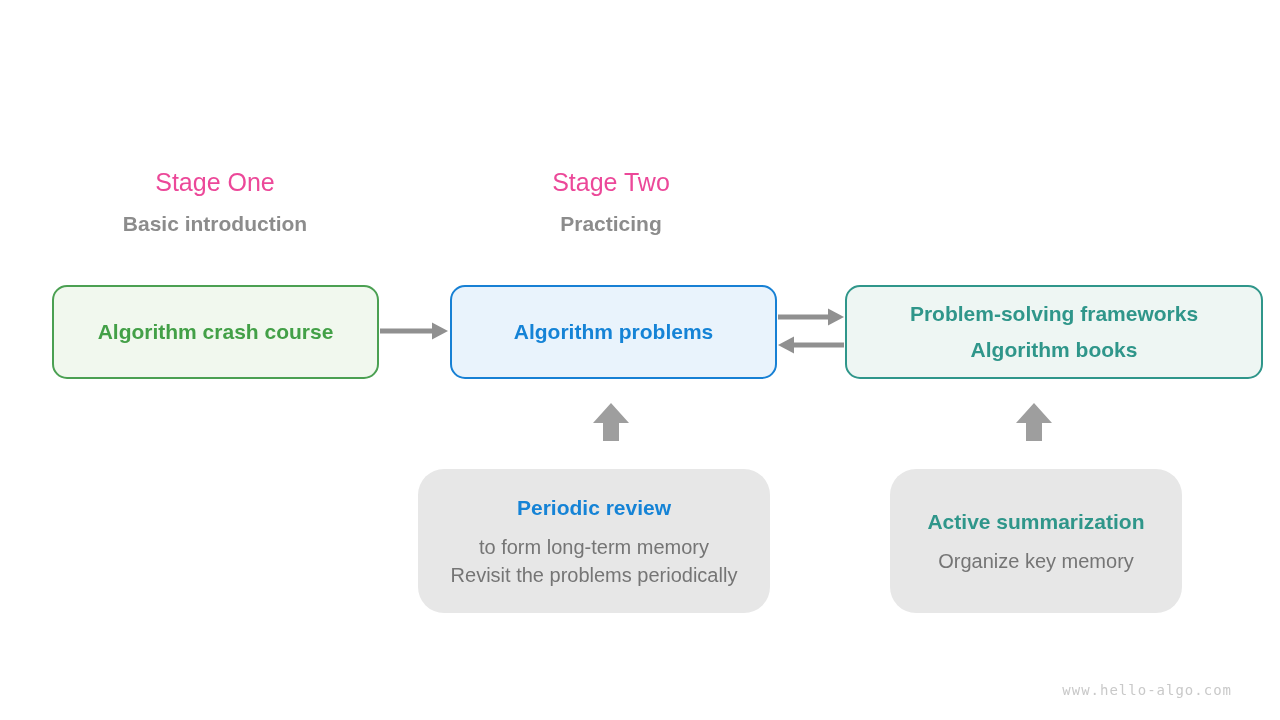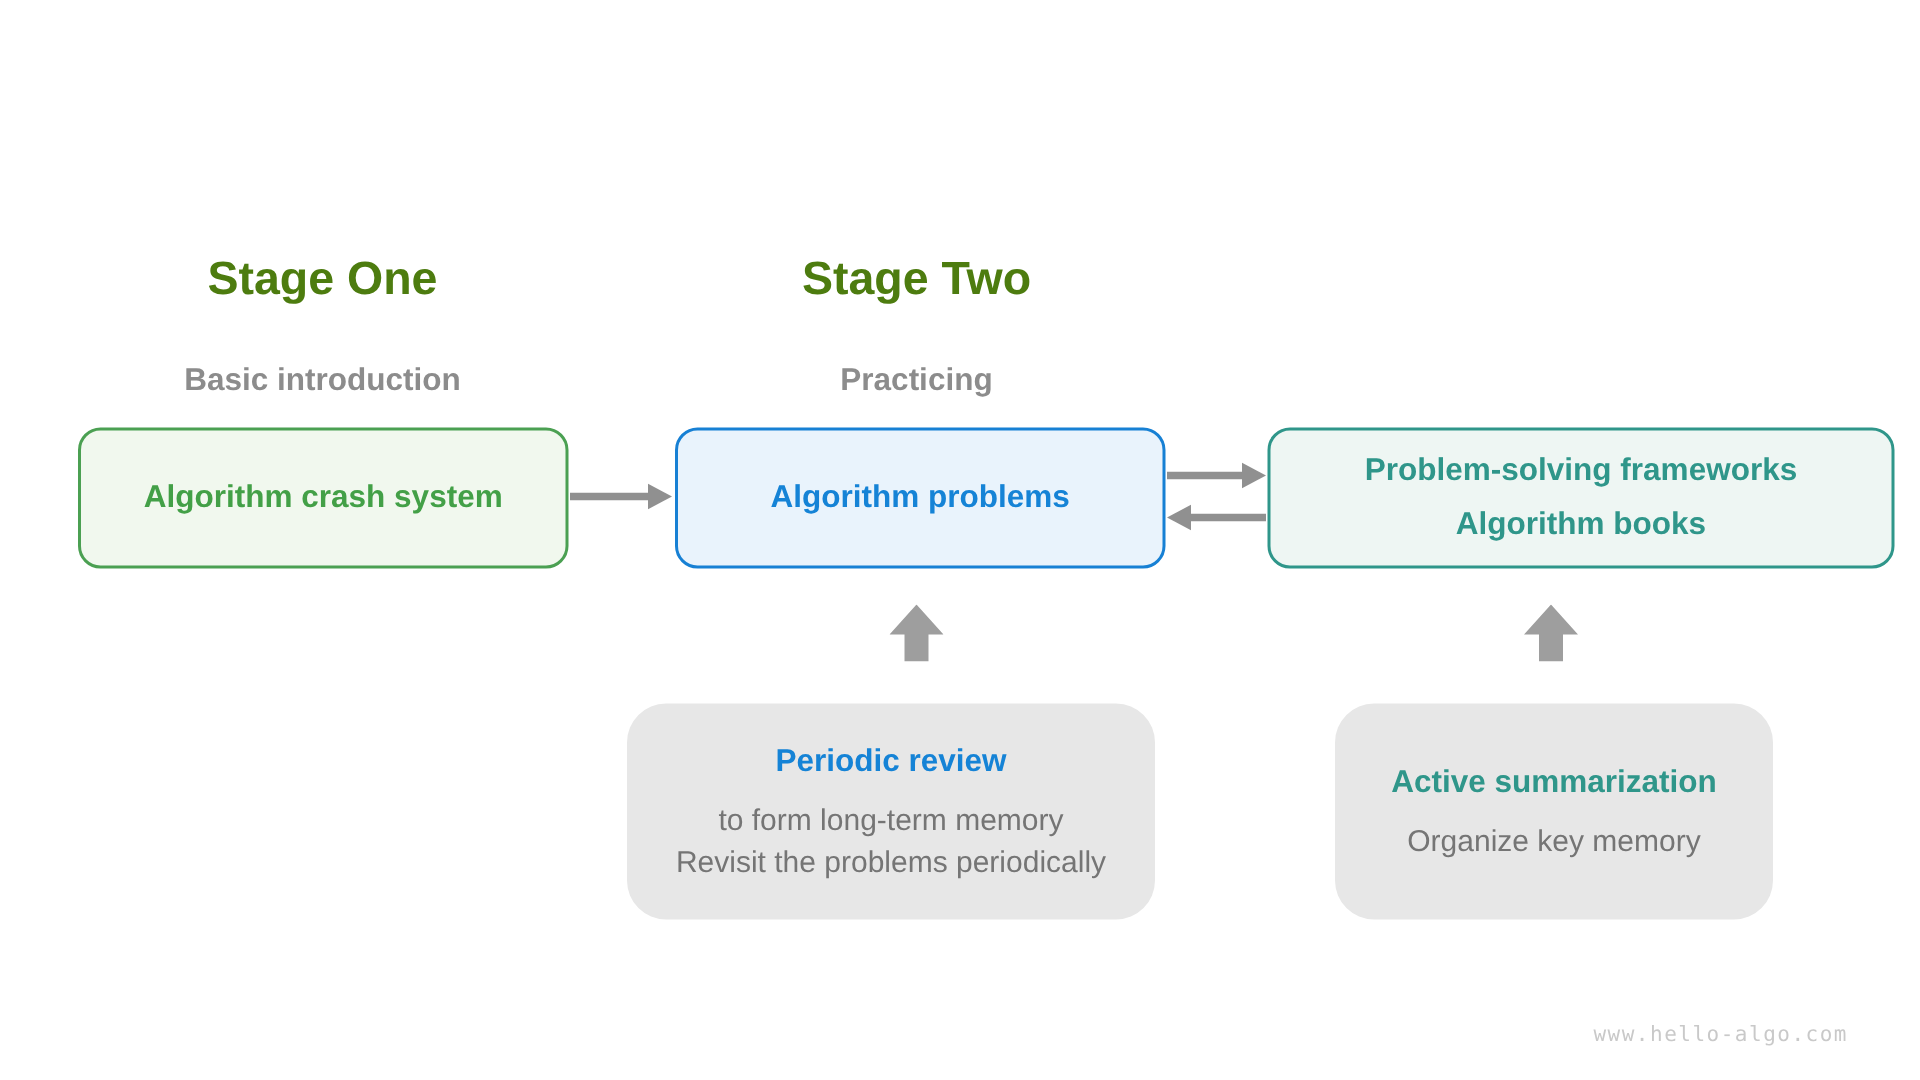--- a/index.html
+++ b/index.html
@@ -3,22 +3,22 @@
 <meta charset="utf-8">
 <style>
   * { margin: 0; padding: 0; box-sizing: border-box; }
   html, body { width: 1280px; height: 720px; background: #ffffff; overflow: hidden; }
   body { font-family: "Liberation Sans", sans-serif; position: relative; }
 
   .canvas { position: absolute; inset: 0; }
 
   
   .stage-header { position: absolute; top: 168px; width: 360px; text-align: center; }
-  .stage-title { font-size: 31px; font-weight: 700; color: #4d7c0f; }
-  .stage-subtitle { margin-top: 38px; font-size: 21px; font-weight: 700; color: #8c8c8c; }
+  .stage-title { font-size: 25px; font-weight: 400; color: #ec4899; }
+  .stage-subtitle { margin-top: 15px; font-size: 21px; font-weight: 700; color: #8c8c8c; }
   .stage-header.s1 { left: 35px; }
   .stage-header.s2 { left: 431px; }
   .stage-header.s3 { left: 854px; }
 
   
   .node {
     position: absolute; top: 285px; height: 94px;
     border-radius: 15px; border: 2px solid;
     display: flex; flex-direction: column; align-items: center; justify-content: center;
     font-size: 21px; font-weight: 700; line-height: 36px; text-align: center;
@@ -60,21 +60,21 @@
   <div class="stage-header s1">
     <div class="stage-title">Stage One</div>
     <div class="stage-subtitle">Basic introduction</div>
   </div>
   <div class="stage-header s2">
     <div class="stage-title">Stage Two</div>
     <div class="stage-subtitle">Practicing</div>
   </div>
 
   <div class="node green">
-    <div>Algorithm crash system</div>
+    <div>Algorithm crash course</div>
   </div>
   <div class="node blue">
     <div>Algorithm problems</div>
   </div>
   <div class="node teal">
     <div>Problem-solving frameworks</div>
     <div>Algorithm books</div>
   </div>
 
   <div class="arrow" style="left:380px; top:321px;">

